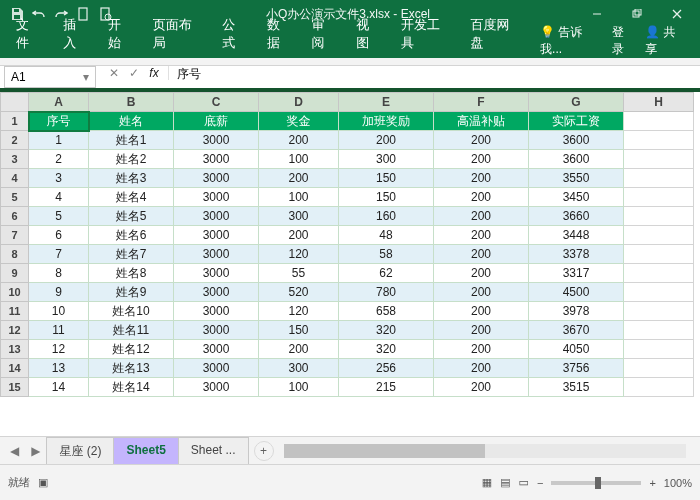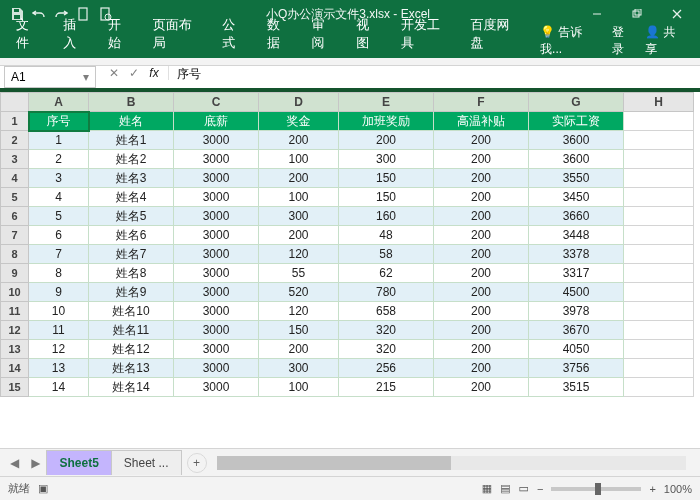--- a/index.html
+++ b/index.html
@@ -31,21 +31,21 @@
 tr.odd td.cell{background:#e2f0f7}
 tr.even td.cell{background:#fff}
 td.cell.a1{outline:2px solid #107c41;outline-offset:-1px}
 .tabs{height:28px;border-top:1px solid #d4d4d4;display:flex;align-items:center;background:#f3f3f3;font-size:12px;padding:0 4px}
 .tabs .nav{opacity:.5;padding:0 6px}
 .sheettab{padding:5px 12px;border:1px solid #c8c8c8;border-bottom:none;background:#eee;margin-right:-1px;color:#444}
 .sheettab.active{background:#c4b5fd;color:#0f7040;font-weight:700}
 .tabs .add{width:20px;height:20px;border:1px solid #c8c8c8;border-radius:50%;display:flex;align-items:center;justify-content:center;margin-left:6px;opacity:.6}
 .hscroll{flex:1;height:14px;margin:0 10px;position:relative;background:#e8e8e8}
 .hscroll .thumb{position:absolute;left:0;top:0;width:50%;height:100%;background:#c2c2c2}
-.status{height:24px;background:#f3f3f3;border-top:1px solid #d4d4d4;display:flex;align-items:center;padding:0 8px;font-size:11px;color:#555;gap:8px}
+.status{height:36px;background:#f3f3f3;border-top:1px solid #d4d4d4;display:flex;align-items:center;padding:0 8px;font-size:11px;color:#555;gap:8px}
 .status .sp{flex:1}
 .zoomslider{width:90px;height:4px;background:#c8c8c8;position:relative}
 .zoomslider .th{position:absolute;left:48%;top:-4px;width:6px;height:12px;background:#666}
 svg{display:block}
 </style>
 </head>
 <body>
 
 <div class="titlebar">
   <div class="qat">
@@ -324,20 +324,21 @@
           <td class="cell" style="background:#fff;border-color:#d4d4d4"></td>
         </tr>
       </tbody>
     </table>
 </div>
 
 <div class="tabs">
   <span class="nav">◀</span>
   <span class="nav">▶</span>
   <div id="sheettabs" style="display:flex">
+      <div class="sheettab">星座 (2)</div>
       <div class="sheettab active">Sheet5</div>
       <div class="sheettab">Sheet ...</div>
     </div>
   <div class="add">+</div>
   <div class="hscroll">
       <div class="thumb"></div>
     </div>
 </div>
 
 <div class="status">

